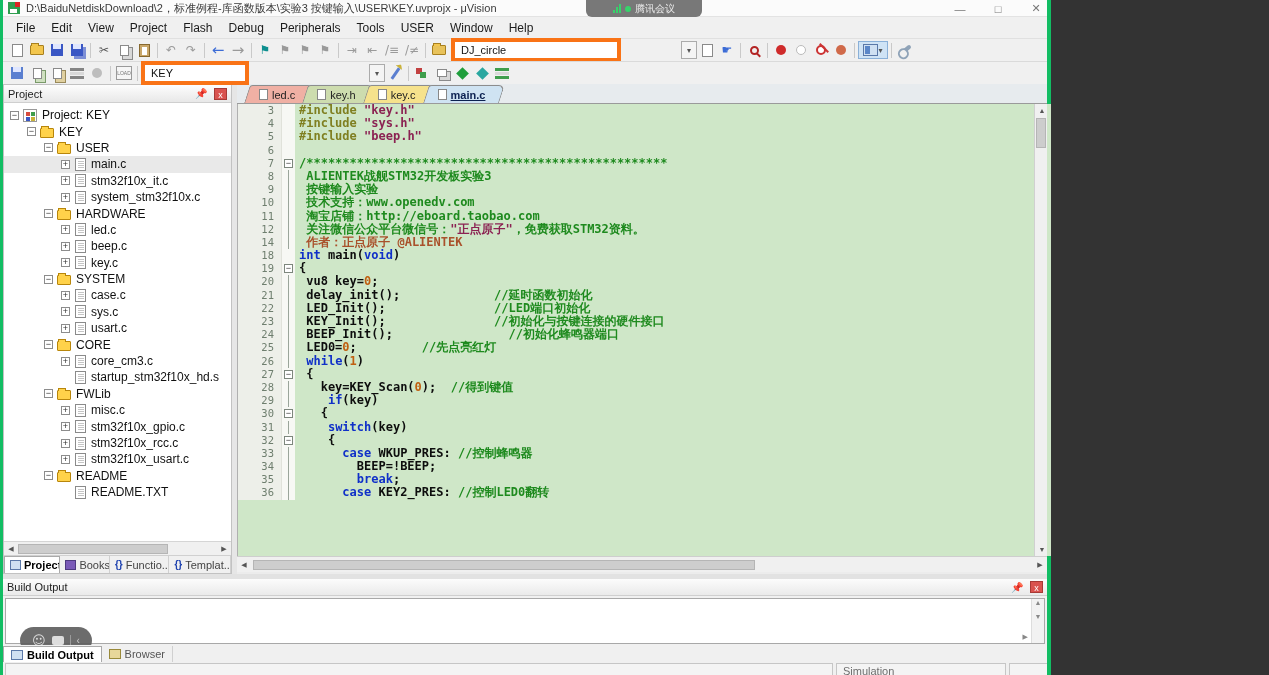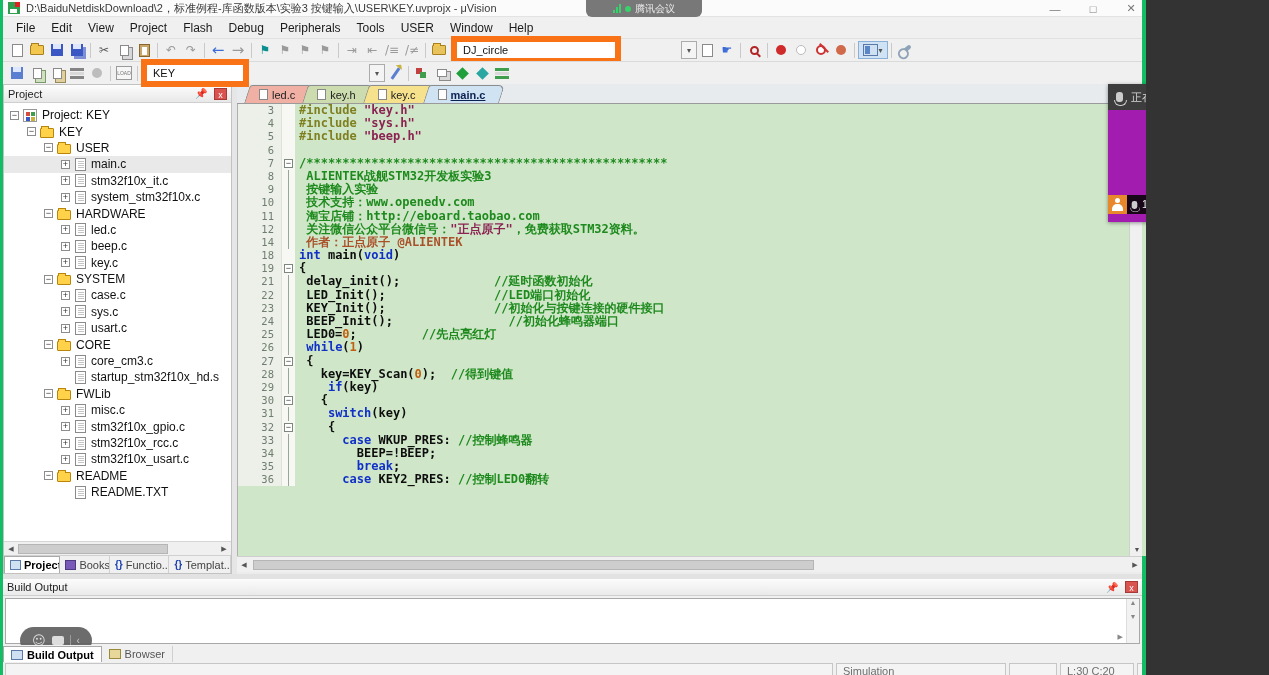--- a/index.html
+++ b/index.html
@@ -1,17 +1,17 @@
 <!DOCTYPE html>
 <html><head>
 <meta charset="utf-8">
 <style>
   *{box-sizing:border-box;margin:0;padding:0}
   body{background:#333;font-family:"Liberation Sans",sans-serif}
-  #screen{position:relative;width:1146px;height:675px;overflow:hidden;background:#12bd63;}
+  #screen{position:relative;width:1051px;height:675px;overflow:hidden;background:#12bd63;}
   #win{position:absolute;left:3px;top:0;right:4px;bottom:0;background:#ececec}
   
   #titlebar{position:absolute;left:3px;top:0;right:4px;height:17px;background:#fbfbfb;border-bottom:1px solid #e3e3e3;display:flex;align-items:center;z-index:4}
   #appicon{width:12px;height:12px;margin:0 6px 0 5px;background:#2e9e4f;position:relative;flex:0 0 auto}
   #appicon::before{content:"";position:absolute;right:0;top:0;width:5px;height:5px;background:#d22}
   #appicon::after{content:"";position:absolute;left:2px;bottom:1px;width:7px;height:4px;background:#fff}
   #titletext{font-size:11px;color:#3a3a3a;white-space:nowrap;overflow:hidden}
   #wctrl{position:absolute;right:8px;top:0;height:17px;display:flex;gap:24px;align-items:center;z-index:7}
   .wbtn{font-size:11px;color:#777;width:14px;text-align:center;cursor:default}
   #greenpatch{position:absolute;left:1192px;top:0;width:73px;height:9px;background:#12bd63;z-index:6}
@@ -53,21 +53,21 @@
   .s-cubes::before{content:"";position:absolute;left:0;top:0;width:6px;height:6px;background:#c24040}
   .s-cubes::after{content:"";position:absolute;left:4px;top:4px;width:6px;height:6px;background:#3f9e4d}
   .s-books{width:14px;height:11px;position:relative}
   .s-books::before{content:"";position:absolute;left:0;top:0;width:14px;height:3px;background:#3f9e4d;box-shadow:0 4px 0 #d9d9d9,0 8px 0 #3f9e4d}
   .s-wrench{width:13px;height:4px;background:#8fa3b8;transform:rotate(-40deg);border-radius:2px;position:relative}
   .s-wrench::before{content:"";position:absolute;left:-3px;top:-2px;width:7px;height:7px;border:2px solid #8fa3b8;border-radius:50%;background:#f0f0f0}
   .s-wand{width:3px;height:13px;background:#5b7fd0;transform:rotate(35deg);position:relative}
   .s-wand::before{content:"";position:absolute;left:-3px;top:-4px;width:8px;height:4px;background:#c9b23a;clip-path:polygon(50% 0,100% 100%,0 100%)}
   .s-winlay{width:15px;height:12px;border:1px solid #5a78a8;background:#cfe0f2;position:relative}
   .s-winlay::before{content:"";position:absolute;left:1px;top:1px;width:5px;height:8px;background:#5a86c8}
-  .combo{height:18px;background:#fff;border:6px solid #f97316;display:flex;align-items:center;font-size:11px;color:#111;padding:8px 6px}
+  .combo{height:18px;background:#fff;border:4px solid #f97316;display:flex;align-items:center;font-size:11px;color:#111;padding:8px 6px}
   .dd{width:16px;height:18px;border:1px solid #ababab;background:#f4f4f4;display:inline-flex;align-items:center;justify-content:center;font-size:8px;color:#555}
   
   #projpanel{position:absolute;left:3px;top:84px;width:229px;bottom:101px;background:#f5f5f5;border:1px solid #c2c2c2;z-index:2}
   #projhdr{height:18px;background:linear-gradient(#fdfdfd,#e8e8e8);border-bottom:1px solid #cfcfcf;display:flex;align-items:center;font-size:11px;color:#222;padding:0 4px}
   #projhdr .spacer{flex:1}
   .pin{font-size:10px;color:#333;margin-right:6px}
   .closebox{width:13px;height:12px;background:#d9534f;color:#fff;font-size:9px;line-height:12px;text-align:center;border:1px solid #a73a36}
   #tree{position:absolute;left:0;top:18px;right:0;bottom:32px;overflow:hidden;background:#fff;padding-top:4px}
   .trow{height:16.4px;display:flex;align-items:center;font-size:12px;color:#111;white-space:nowrap}
   .trow.sel{background:#e9e9e9}
@@ -564,20 +564,25 @@
         <pre class="ct"><span class="c-k">int</span><span class="c-p"> main(</span><span class="c-k">void</span><span class="c-p">)</span></pre>
       </div>
       <div class="cl">
         <span class="ln">19</span>
         <span class="fold f-box">
           <span class="fbox">−</span>
         </span>
         <pre class="ct"><span class="c-p">{</span></pre>
       </div>
       <div class="cl">
+        <span class="ln">20</span>
+        <span class="fold f-line"></span>
+        <pre class="ct"><span class="c-p"> vu8 key=</span><span class="c-n">0</span><span class="c-p">;</span></pre>
+      </div>
+      <div class="cl">
         <span class="ln">21</span>
         <span class="fold f-line"></span>
         <pre class="ct"><span class="c-p"> delay_init();</span><span class="c-p">             </span><span class="c-cm">//延时函数初始化</span></pre>
       </div>
       <div class="cl">
         <span class="ln">22</span>
         <span class="fold f-line"></span>
         <pre class="ct"><span class="c-p"> LED_Init();</span><span class="c-p">               </span><span class="c-cm">//LED端口初始化</span></pre>
       </div>
       <div class="cl">

